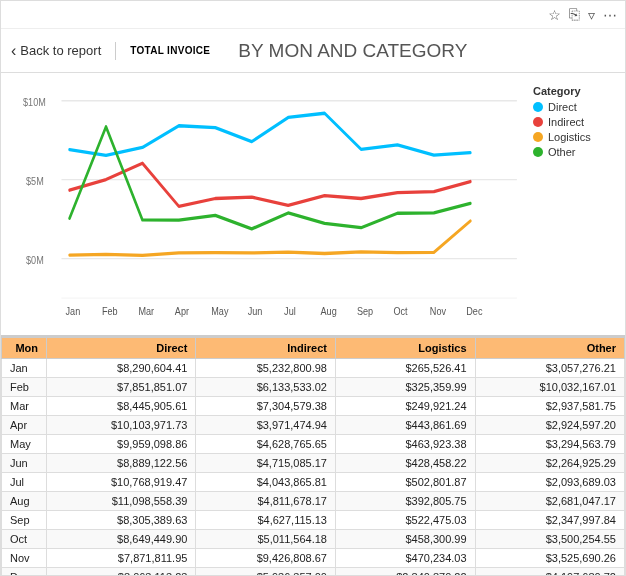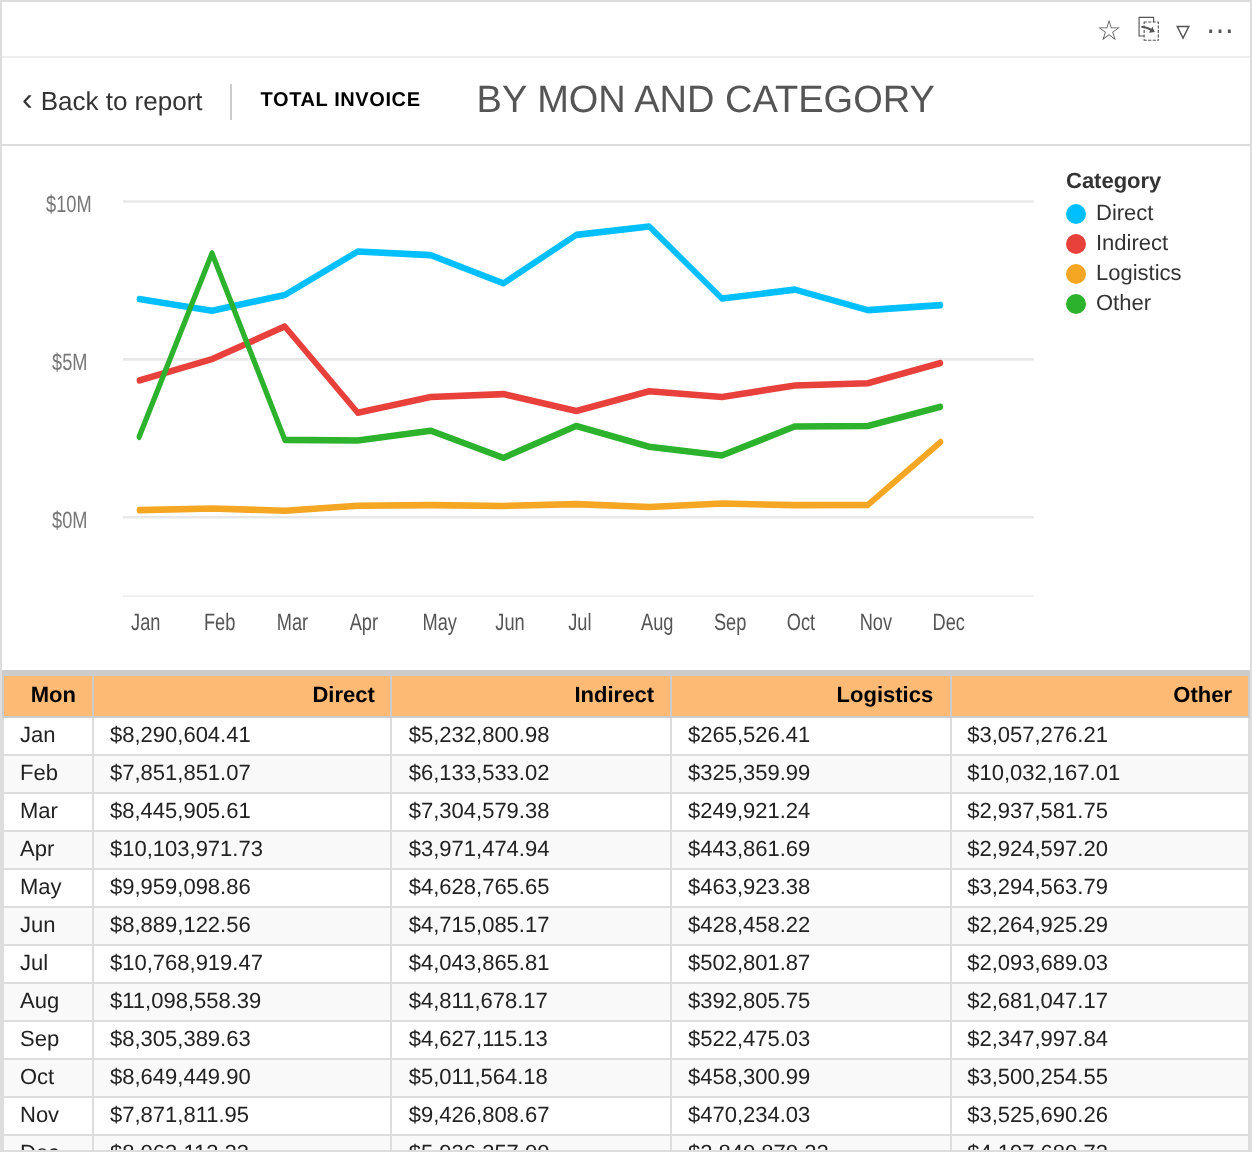--- a/index.html
+++ b/index.html
@@ -141,20 +141,21 @@
       position: sticky;
       top: 0;
       z-index: 1;
     }
     table th:first-child {
       width: 45px;
     }
     table td {
       border: 1px solid #ddd;
       padding: 3px 8px;
+      text-align: right;
       color: #222;
     }
     table td:first-child {
       text-align: left;
       font-weight: 500;
     }
     table tr:nth-child(even) td {
       background: #f9f9f9;
     }
   </style>

